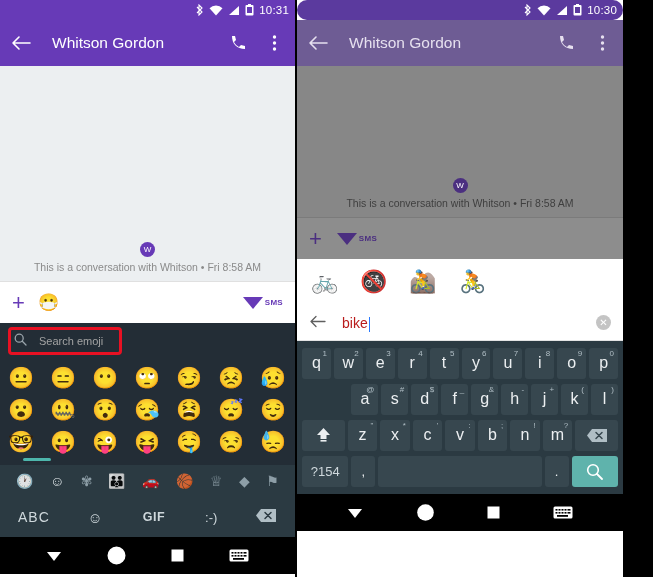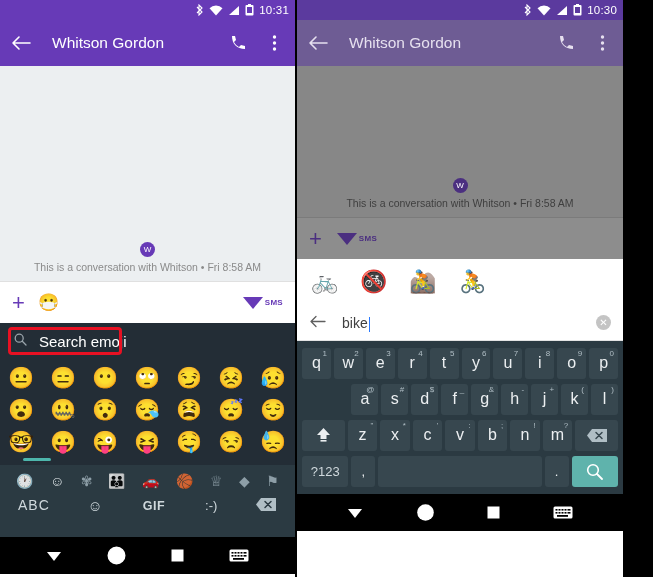--- a/index.html
+++ b/index.html
@@ -12,21 +12,21 @@
   .phone { position: relative; height: 577px; overflow: hidden; background: #fff; }
   .phone.left  { width: 297px; border-right: 2px solid #000; }
   .phone.right { width: 326px; }
 
   
   .statusbar {
     height: 20px; background: #673ab7; display: flex;
     align-items: center; justify-content: flex-end;
     padding-right: 6px; gap: 5px; position: relative; z-index: 6;
   }
-  .statusbar.dim { background: #5b3a9e; }
+  .statusbar.dim { background: #5b3a9e; border-radius: 10px; }
   .st-icon { display: inline-flex; align-items: center; }
   .st-time { color: #fff; font-size: 11.5px; letter-spacing: .2px; }
 
   
   .appbar {
     height: 46px; background: #673ab7; display: flex; align-items: center;
     padding: 0 10px; gap: 14px; position: relative; z-index: 5;
   }
   .appbar.dim { background: #6e5c94; }
   .appbar .title { color: #fff; font-size: 15.5px; flex: 1; margin-left: 6px; }
@@ -63,21 +63,21 @@
   .compose.dim .hint { color: #4a4a4a; }
   .send { display: flex; flex-direction: row; align-items: center; gap: 1px; }
   .send .lbl { color: #673ab7; font-size: 8px; font-weight: bold; letter-spacing: .3px; }
   .compose.dim .send .lbl { color: #4b2f80; }
 
   
   .emoji-search {
     height: 36px; background: #232d36; display: flex; align-items: center;
     padding: 0 14px; gap: 12px; position: relative;
   }
-  .emoji-search .ph { color: #ffffff; font-size: 15px; }
+  .emoji-search .ph { color: #a3a3a3; font-size: 11px; }
   .redbox {
     position: absolute; left: 8px; top: 4px; width: 114px; height: 28px;
     border: 3px solid #e81123; border-radius: 4px; pointer-events: none;
   }
 
   
   .emoji-grid {
     background: #232d36; padding: 4px 0 0 0;
     display: grid; grid-template-columns: repeat(7, 1fr);
     row-gap: 2px; justify-items: center; align-items: center;
@@ -92,21 +92,21 @@
   
   .cat-bar {
     background: #2b3a42; height: 32px; display: flex;
     align-items: center; justify-content: space-around; padding: 0 8px;
   }
   .cat-ic { font-size: 14px; color: #9fb0b9; opacity: .85; }
   .cat-ic.active { color: #e8eef1; opacity: 1; }
 
   
   .emoji-bottom {
-    background: #2b3a42; height: 40px; display: flex; align-items: flex-start;
+    background: #2b3a42; height: 40px; display: flex; align-items: center;
     padding: 0 18px; color: #cfd8dc;
   }
   .eb-abc { font-size: 14px; letter-spacing: 1px; }
   .eb-mid { flex: 1; display: flex; align-items: center; justify-content: center; gap: 40px; }
   .eb-gif { font-size: 12.5px; font-weight: bold; letter-spacing: .5px; }
   .eb-smile { font-size: 15px; }
   .eb-kao { font-size: 13px; }
 
   
   .results {
@@ -115,21 +115,21 @@
   }
   .results .emoji-cell { font-size: 22px; }
 
   
   .search-bar {
     background: #fff; height: 36px; display: flex; align-items: center;
     padding: 0 12px; gap: 16px; border-bottom: 1px solid #e3e3e3;
   }
   .search-bar .back { color: #555; font-size: 15px; }
   .search-bar .val {
-    flex: 1; font-size: 14px; color: #404040; position: relative;
+    flex: 1; font-size: 14px; color: #b91c1c; position: relative;
   }
   .search-bar .val::after {
     content: ""; position: absolute; right: auto; margin-left: 1px;
     display: inline-block; width: 1.5px; height: 15px;
     background: #2979ff; vertical-align: middle;
     transform: translateY(2px);
   }
   .clear-btn {
     width: 15px; height: 15px; border-radius: 50%; background: #c4c4c4;
     color: #fff; font-size: 10px; display: flex;
@@ -535,21 +535,21 @@
             <span class="sup">?</span>
           </span>
           <span class="key fnbg wide">
             <svg width="22" height="15" viewBox="0 0 22 15">
               <path d="M6 1 H21 V14 H6 L1 7.5 Z" fill="#b0bec5"></path>
               <path d="M10 4.5 l6 6 M16 4.5 l-6 6" stroke="#37474f" stroke-width="1.5" stroke-linecap="round"></path>
             </svg>
           </span>
         </div>
       <div class="kb-row">
-        <span class="key func wide">?123</span>
+        <span class="key func wide">?154</span>
         <span class="key" style="flex:.75;font-size:13px">,</span>
         <span class="key space"></span>
         <span class="key" style="flex:.75;font-size:13px">.</span>
         <span class="key search wide">
           <svg width="17" height="17" viewBox="0 0 17 17">
               <circle cx="7" cy="7" r="5.3" stroke="#fff" stroke-width="1.6" fill="none"></circle>
               <path d="M11 11 L16 16" stroke="#fff" stroke-width="1.8" stroke-linecap="round"></path>
             </svg>
         </span>
       </div>

